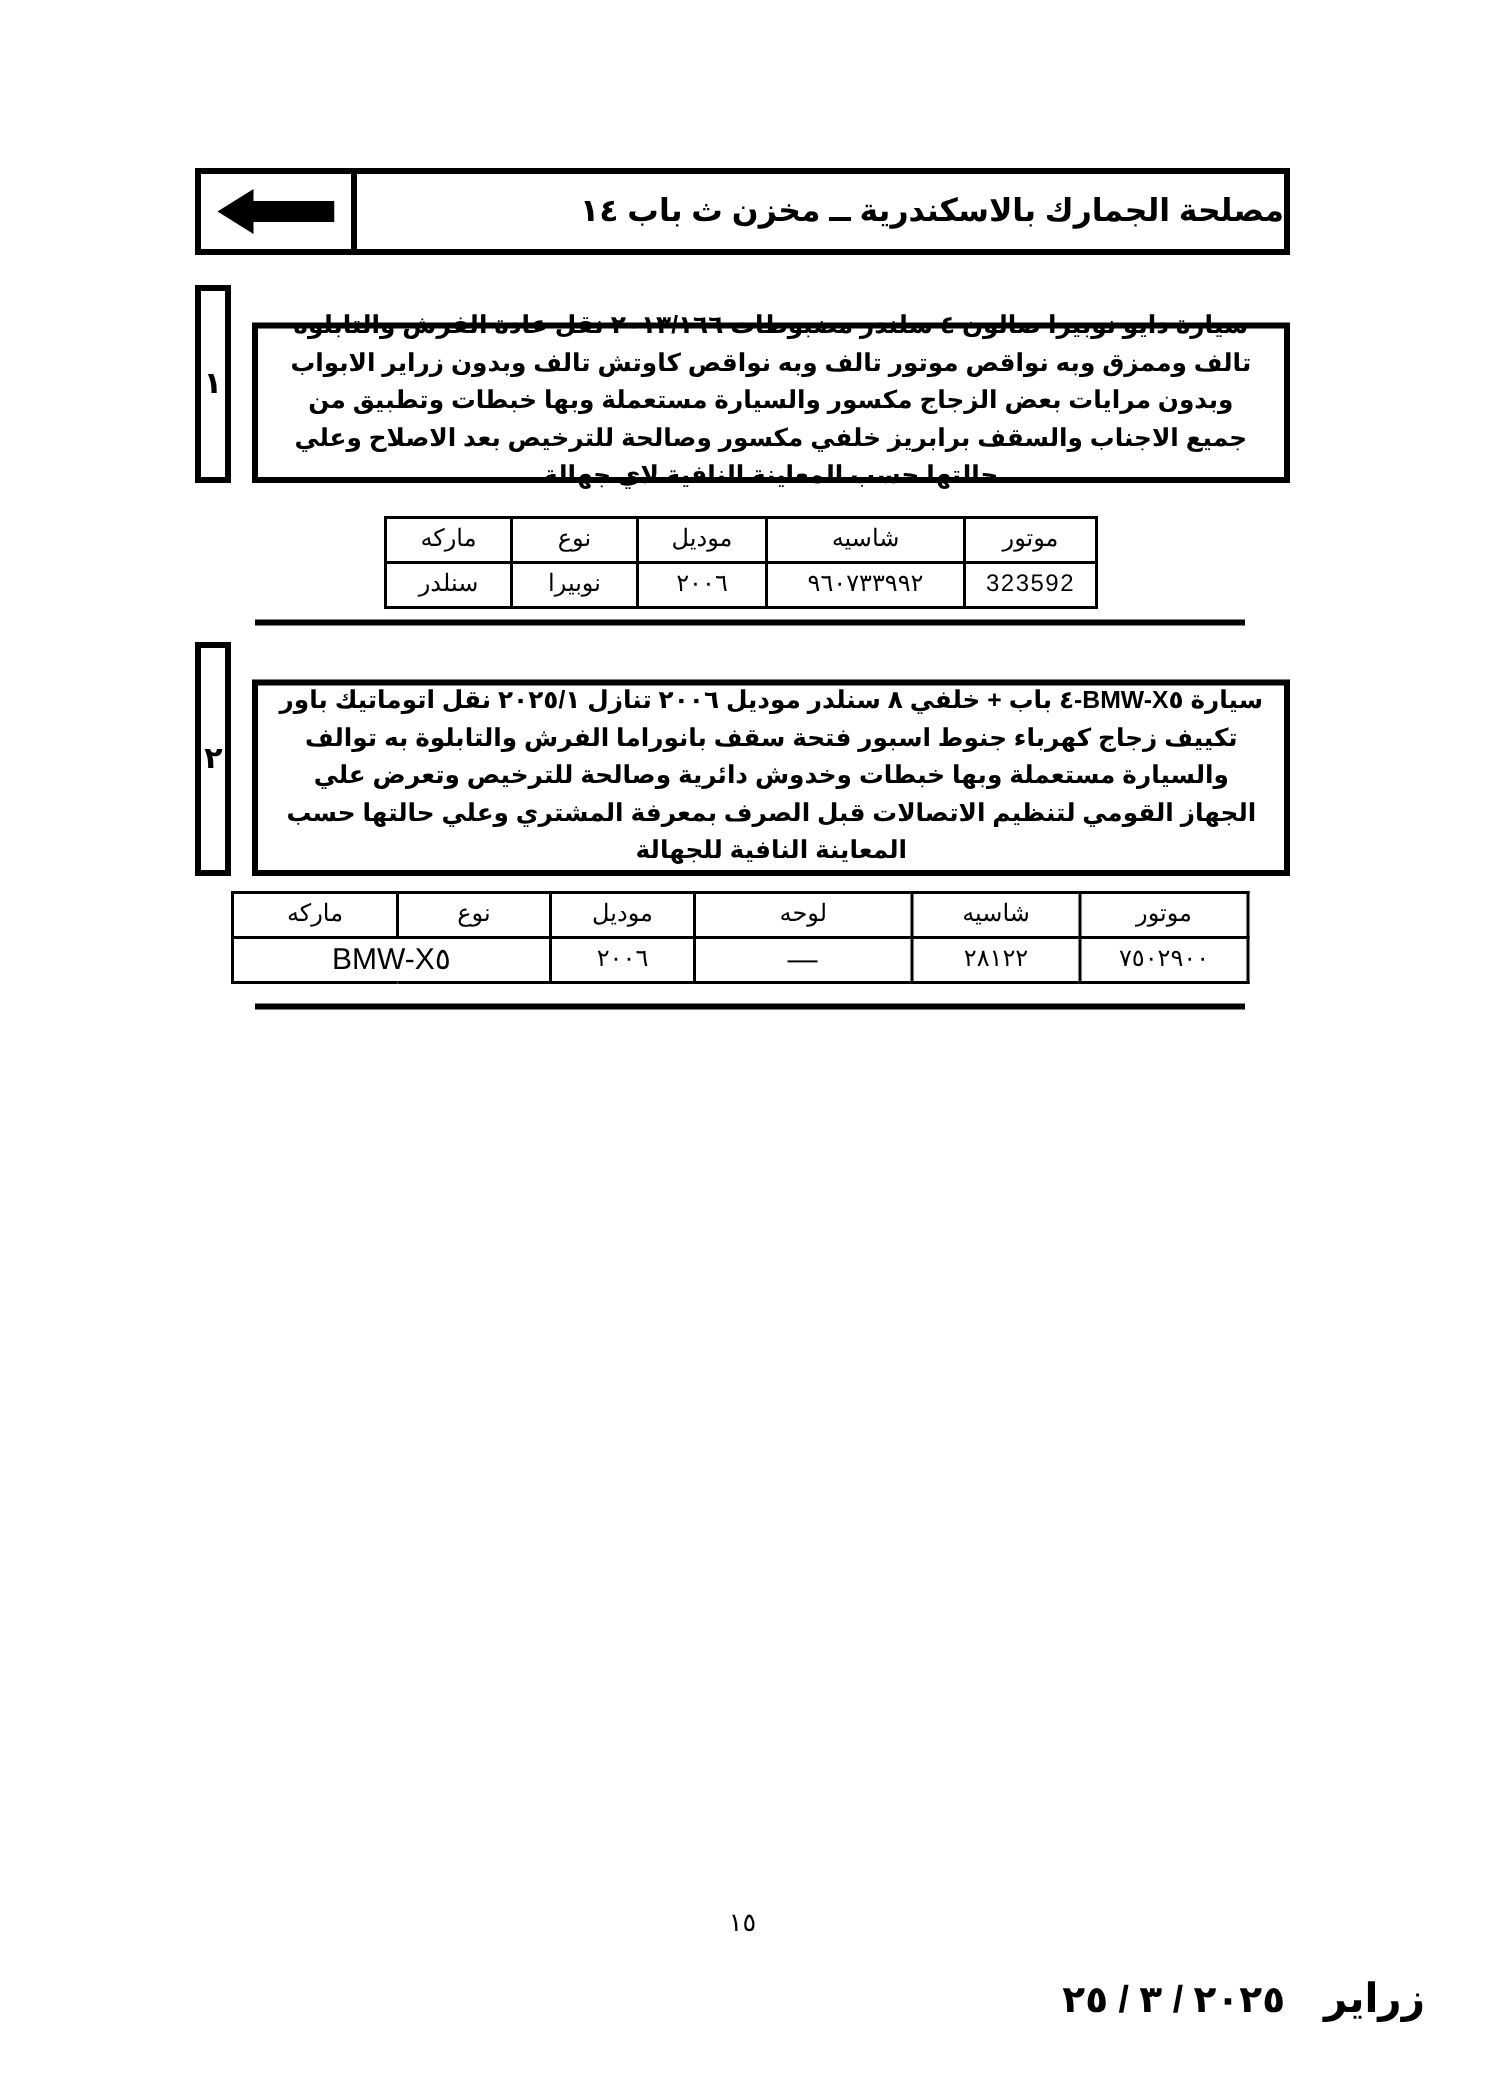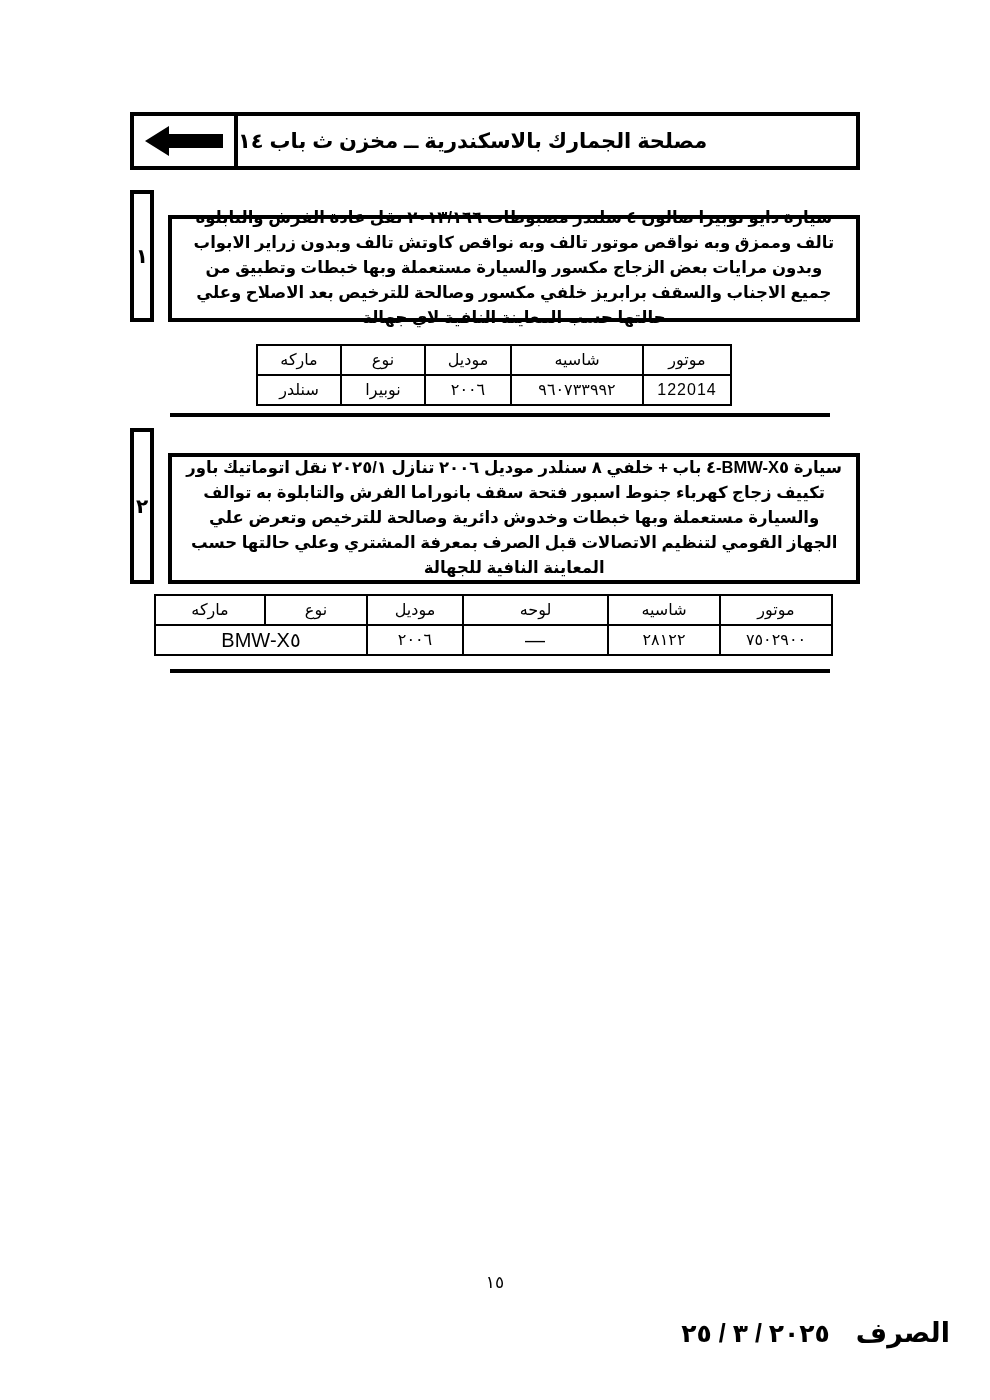--- a/index.html
+++ b/index.html
@@ -34,21 +34,21 @@
     flex-direction: row;
     align-items: stretch;
     height: 58px;
     gap: 0;
   }
   .header-title-box {
     flex: 1 1 auto;
     border: 4px solid #000;
     display: flex;
     align-items: center;
-    justify-content: flex-end;
+    justify-content: flex-start;
     background: #fff;
     box-sizing: border-box;
   }
   .header-title-box .title-text {
     font-size: 21px;
     font-weight: bold;
     letter-spacing: 0px;
     white-space: nowrap;
     line-height: 1;
     padding-bottom: 2px;
@@ -234,21 +234,21 @@
       <tr>
         <th>موتور</th>
         <th>شاسيه</th>
         <th>موديل</th>
         <th>نوع</th>
         <th>ماركه</th>
       </tr>
     </thead>
     <tbody>
       <tr>
-        <td>122014</td>
+        <td>323592</td>
         <td>٩٦٠٧٣٣٩٩٢</td>
         <td>٢٠٠٦</td>
         <td>نوبيرا</td>
         <td>سنلدر</td>
       </tr>
     </tbody>
   </table>
 
   <div class="rule" id="rule-1"></div>
 
@@ -289,17 +289,17 @@
         <td class="latin" colspan="2">BMW-X٥</td>
       </tr>
     </tbody>
   </table>
 
   <div class="rule" id="rule-2"></div>
 
   <div class="page-number">١٥</div>
 
   <div class="footer-auction">
-    <span class="label">الصرف</span>
+    <span class="label">زراير</span>
     <span class="date">٢٠٢٥ / ٣ / ٢٥</span>
   </div>
 
 </div>
 
 </body></html>

